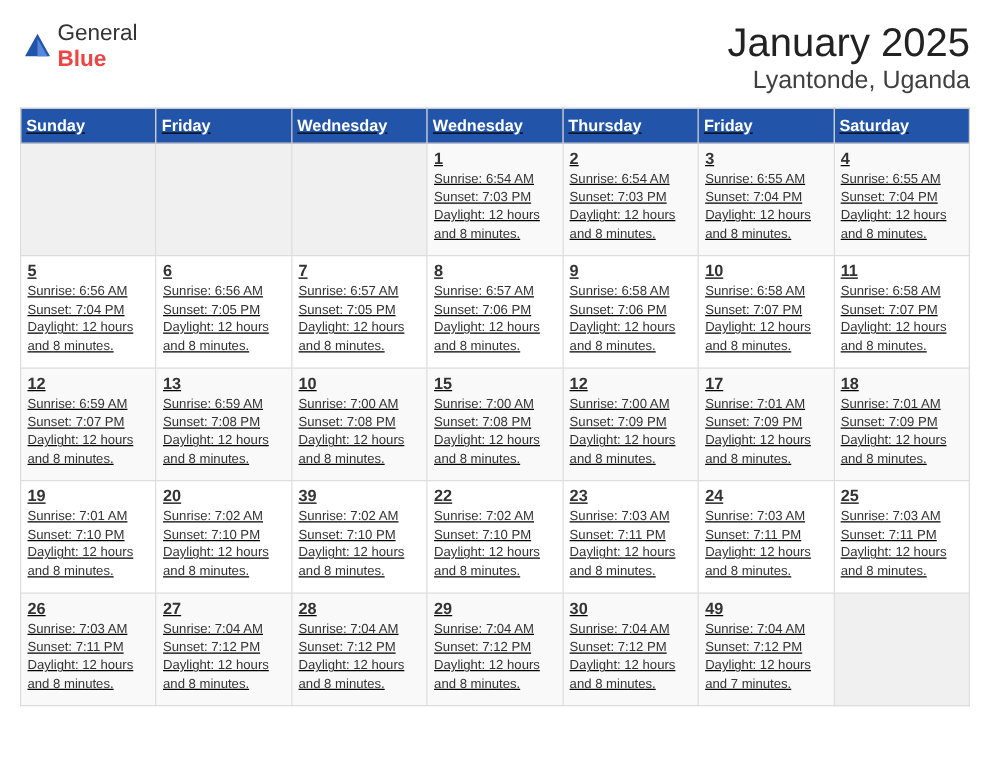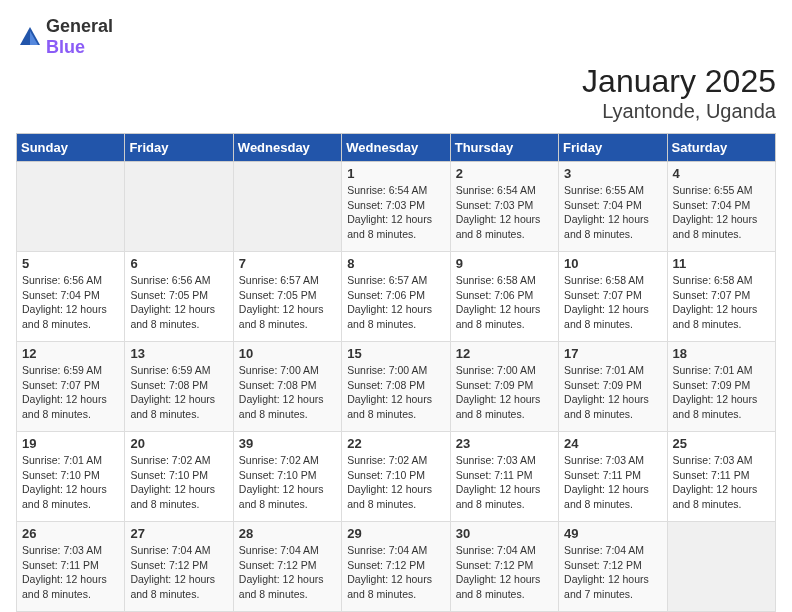--- a/index.html
+++ b/index.html
@@ -15,50 +15,50 @@
       justify-content: space-between;
       align-items: flex-start;
       margin-bottom: 10px;
     }
     .logo {
       display: flex;
       align-items: center;
     }
     .logo-text-general {
       font-size: 18px;
-      font-weight: bold;
+      font-weight: normal;
       color: #333;
     }
     .logo-text-blue {
       font-size: 18px;
       font-weight: bold;
-      color: #8b5cf6;
+      color: #ef4444;
     }
     .logo-icon {
       width: 28px;
       height: 28px;
       margin-right: 2px;
     }
     .title-block {
       text-align: right;
     }
     .month-title {
       font-size: 32px;
       font-weight: normal;
       color: #222;
-      margin-top: 47px;
     }
     .location {
       font-size: 20px;
       color: #404040;
     }
     table {
       width: 100%;
       border-collapse: collapse;
       table-layout: fixed;
+      text-decoration: underline;
     }
     thead tr th {
       background: #2255aa;
       color: #fff;
       font-size: 13px;
       font-weight: bold;
       padding: 6px 4px;
       text-align: left;
       border: 1px solid #ccc;
     }

